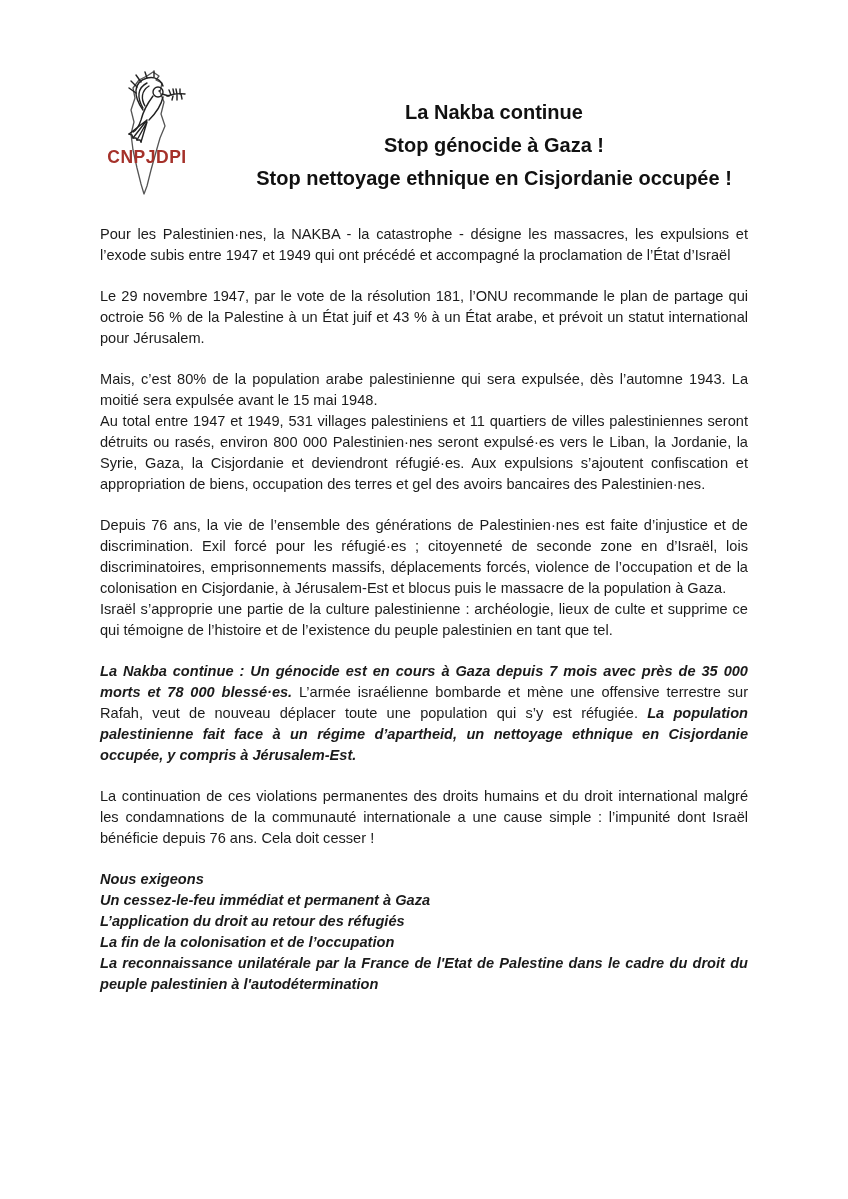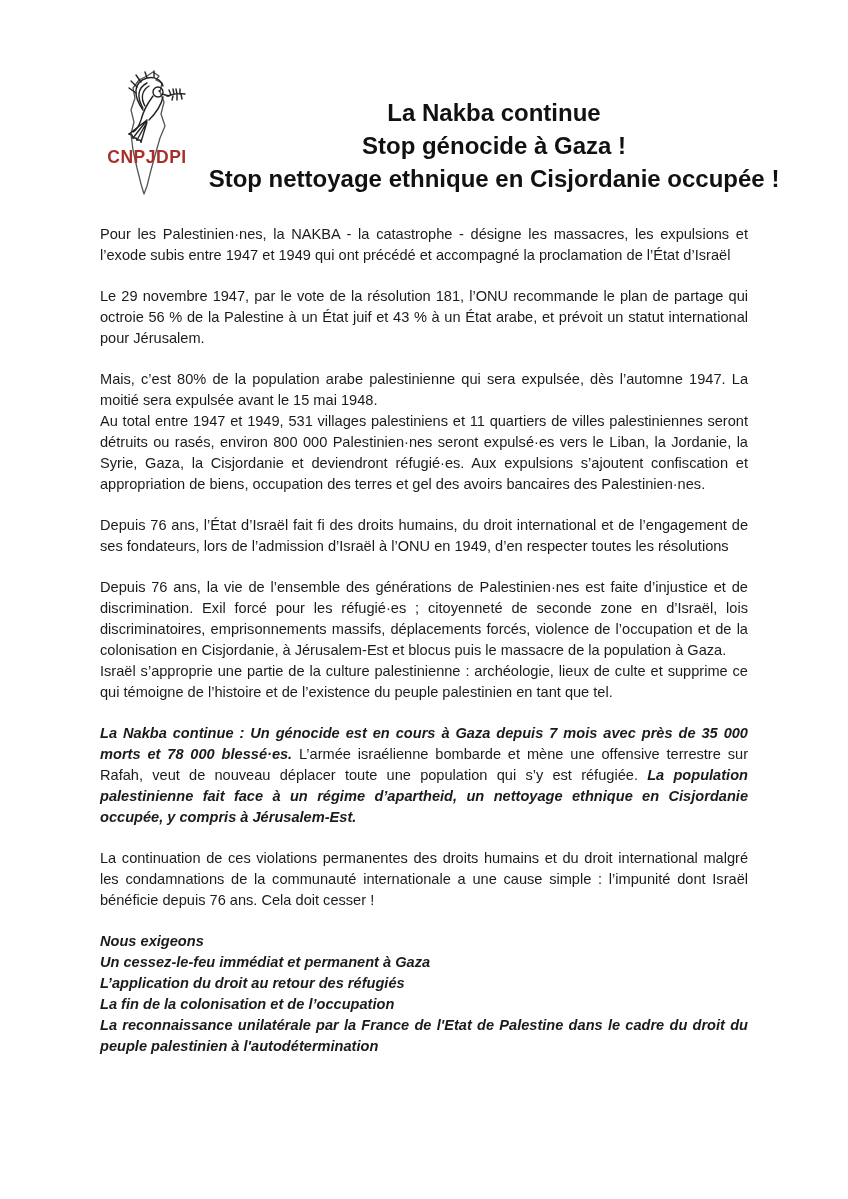--- a/index.html
+++ b/index.html
@@ -19,21 +19,21 @@
     align-items: flex-start;
     padding: 70px 55px 0 103px;
     box-sizing: border-box;
   }
   .logo-wrap { flex: 0 0 92px; width: 92px; text-align: right; }
   .title-block {
     flex: 1;
     margin-top: 26px;
     text-align: center;
     font-weight: bold;
-    font-size: 24px;
+    font-size: 20px;
     line-height: 33px;
     color: #111111;
   }
   .content {
     padding: 14px 100px 0 100px;
     box-sizing: border-box;
     font-size: 14.6px;
     line-height: 21px;
     text-align: justify;
   }
@@ -87,27 +87,24 @@
 
     <div class="block">
       <p>Pour les Palestinien·nes, la NAKBA - la catastrophe - désigne les massacres, les expulsions et l’exode subis entre 1947 et 1949 qui ont précédé et accompagné la proclamation de l’État d’Israël</p>
     </div>
 
     <div class="block">
       <p>Le 29 novembre 1947, par le vote de la résolution 181, l’ONU recommande le plan de partage qui octroie 56 % de la Palestine à un État juif et 43 % à un État arabe, et prévoit un statut international pour Jérusalem.</p>
     </div>
 
     <div class="block">
-      <p>Mais, c’est 80% de la population arabe palestinienne qui sera expulsée, dès l’automne 1947. La moitié sera expulsée avant le 15 mai 1948.</p>
+      <p>Mais, c’est 80% de la population arabe palestinienne qui sera expulsée, dès l’automne 1943. La moitié sera expulsée avant le 15 mai 1948.</p>
       <p>Au total entre 1947 et 1949, 531 villages palestiniens et 11 quartiers de villes palestiniennes seront détruits ou rasés, environ 800 000 Palestinien·nes seront expulsé·es vers le Liban, la Jordanie, la Syrie, Gaza, la Cisjordanie et deviendront réfugié·es.  Aux expulsions s’ajoutent confiscation et appropriation de biens, occupation des terres et gel des avoirs bancaires des Palestinien·nes.</p>
     </div>
 
-    <div class="block">
-      <p>Depuis 76 ans, l’État d’Israël fait fi des droits humains, du droit international et de l’engagement de ses fondateurs,  lors de l’admission d’Israël à l’ONU en 1949, d’en respecter toutes les résolutions</p>
-    </div>
 
     <div class="block">
       <p>Depuis 76 ans, la vie de l’ensemble des générations de Palestinien·nes est faite d’injustice et de discrimination. Exil forcé pour les réfugié·es ; citoyenneté de seconde zone en d’Israël, lois discriminatoires, emprisonnements massifs, déplacements forcés, violence de l’occupation et de la colonisation en Cisjordanie, à Jérusalem-Est et blocus puis le massacre de la population à Gaza.</p>
       <p>Israël s’approprie une partie de la culture palestinienne : archéologie, lieux de culte et supprime ce qui témoigne de l’histoire et de l’existence du peuple palestinien en tant que tel.</p>
     </div>
 
     <div class="block">
       <p><span class="bold">La Nakba continue : Un génocide est en cours à Gaza depuis 7 mois avec près de 35 000 morts et 78 000 blessé·es.</span><span> L’armée israélienne bombarde et mène une offensive terrestre sur Rafah, veut de nouveau déplacer toute une population qui s’y est réfugiée. </span><span class="bold">La population palestinienne fait face à un régime d’apartheid, un nettoyage ethnique en Cisjordanie occupée, y compris à Jérusalem-Est.</span></p>
     </div>
 

